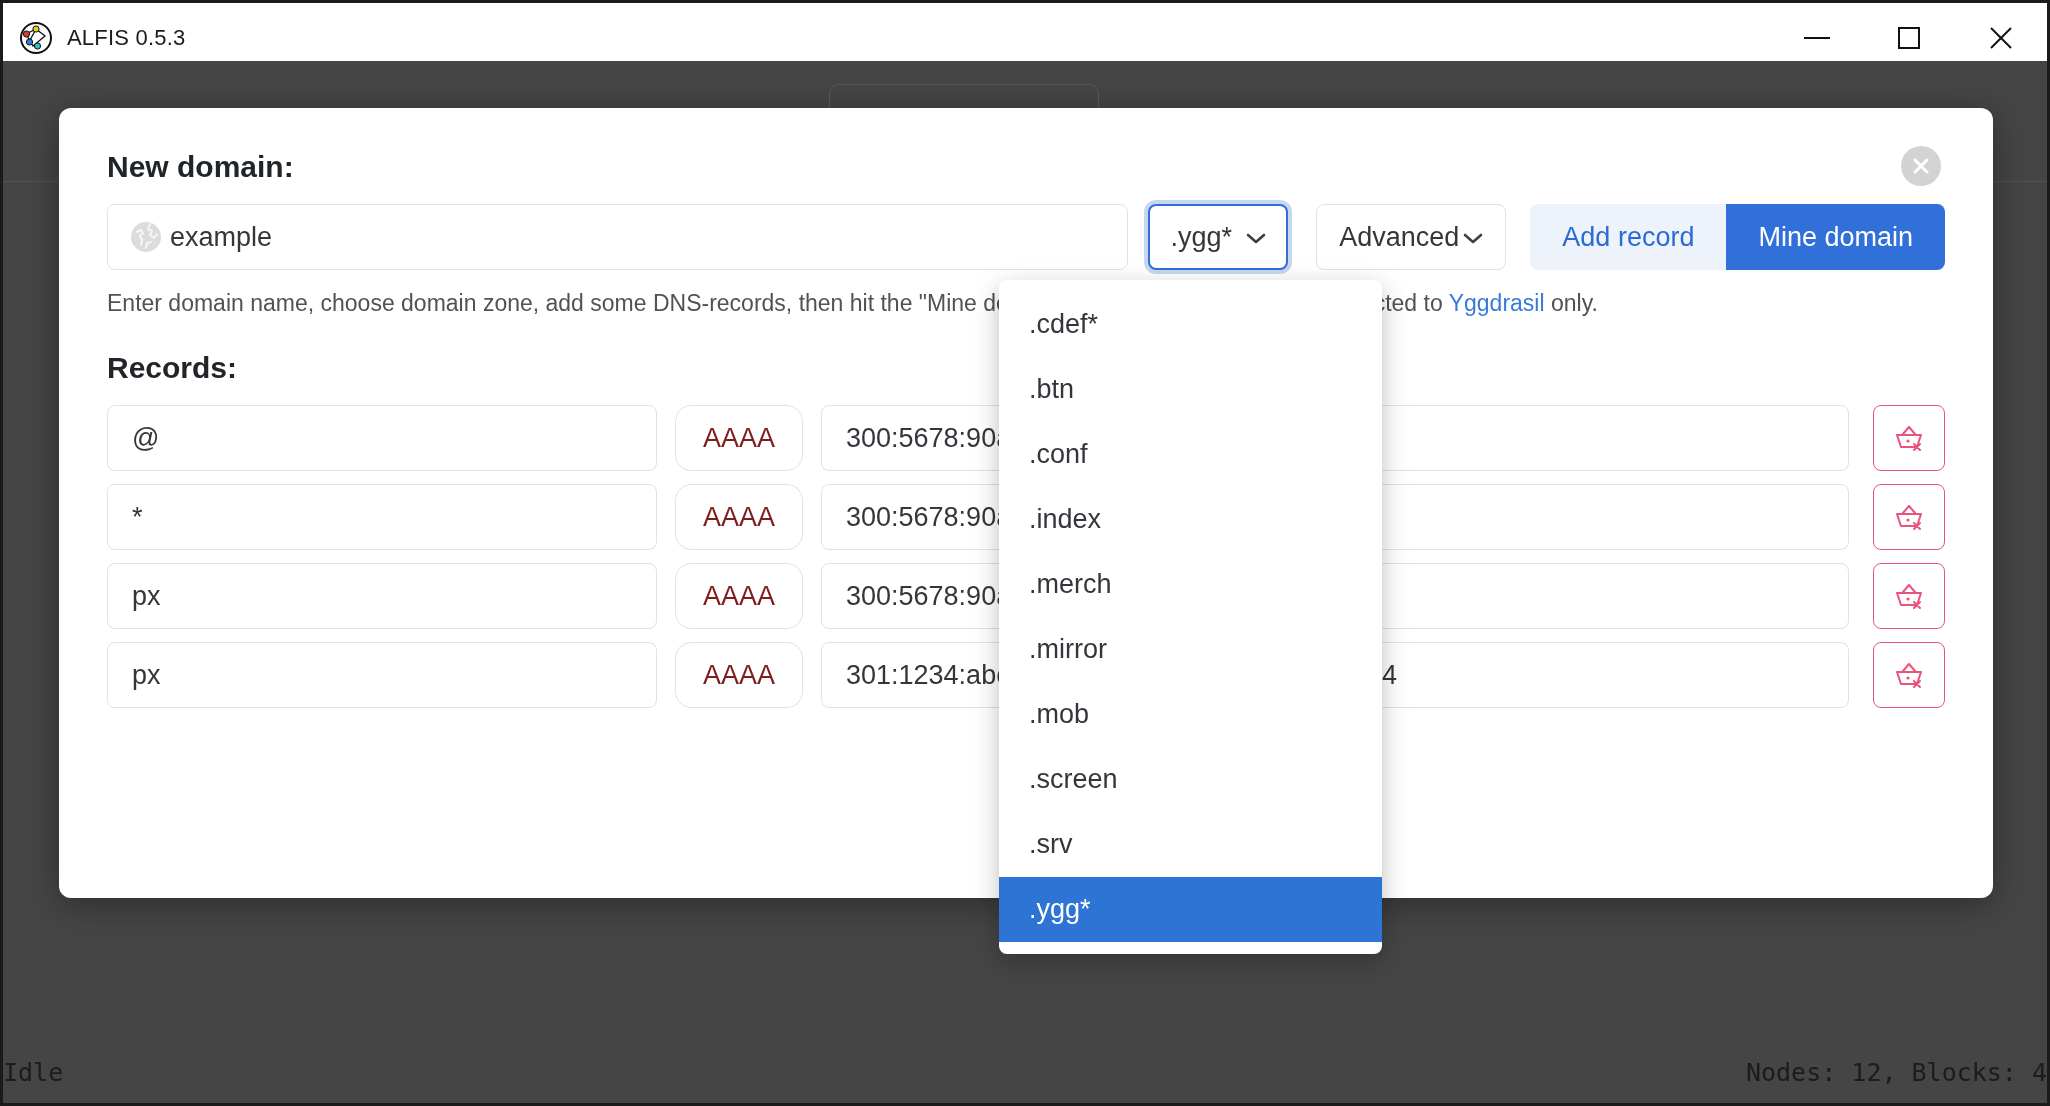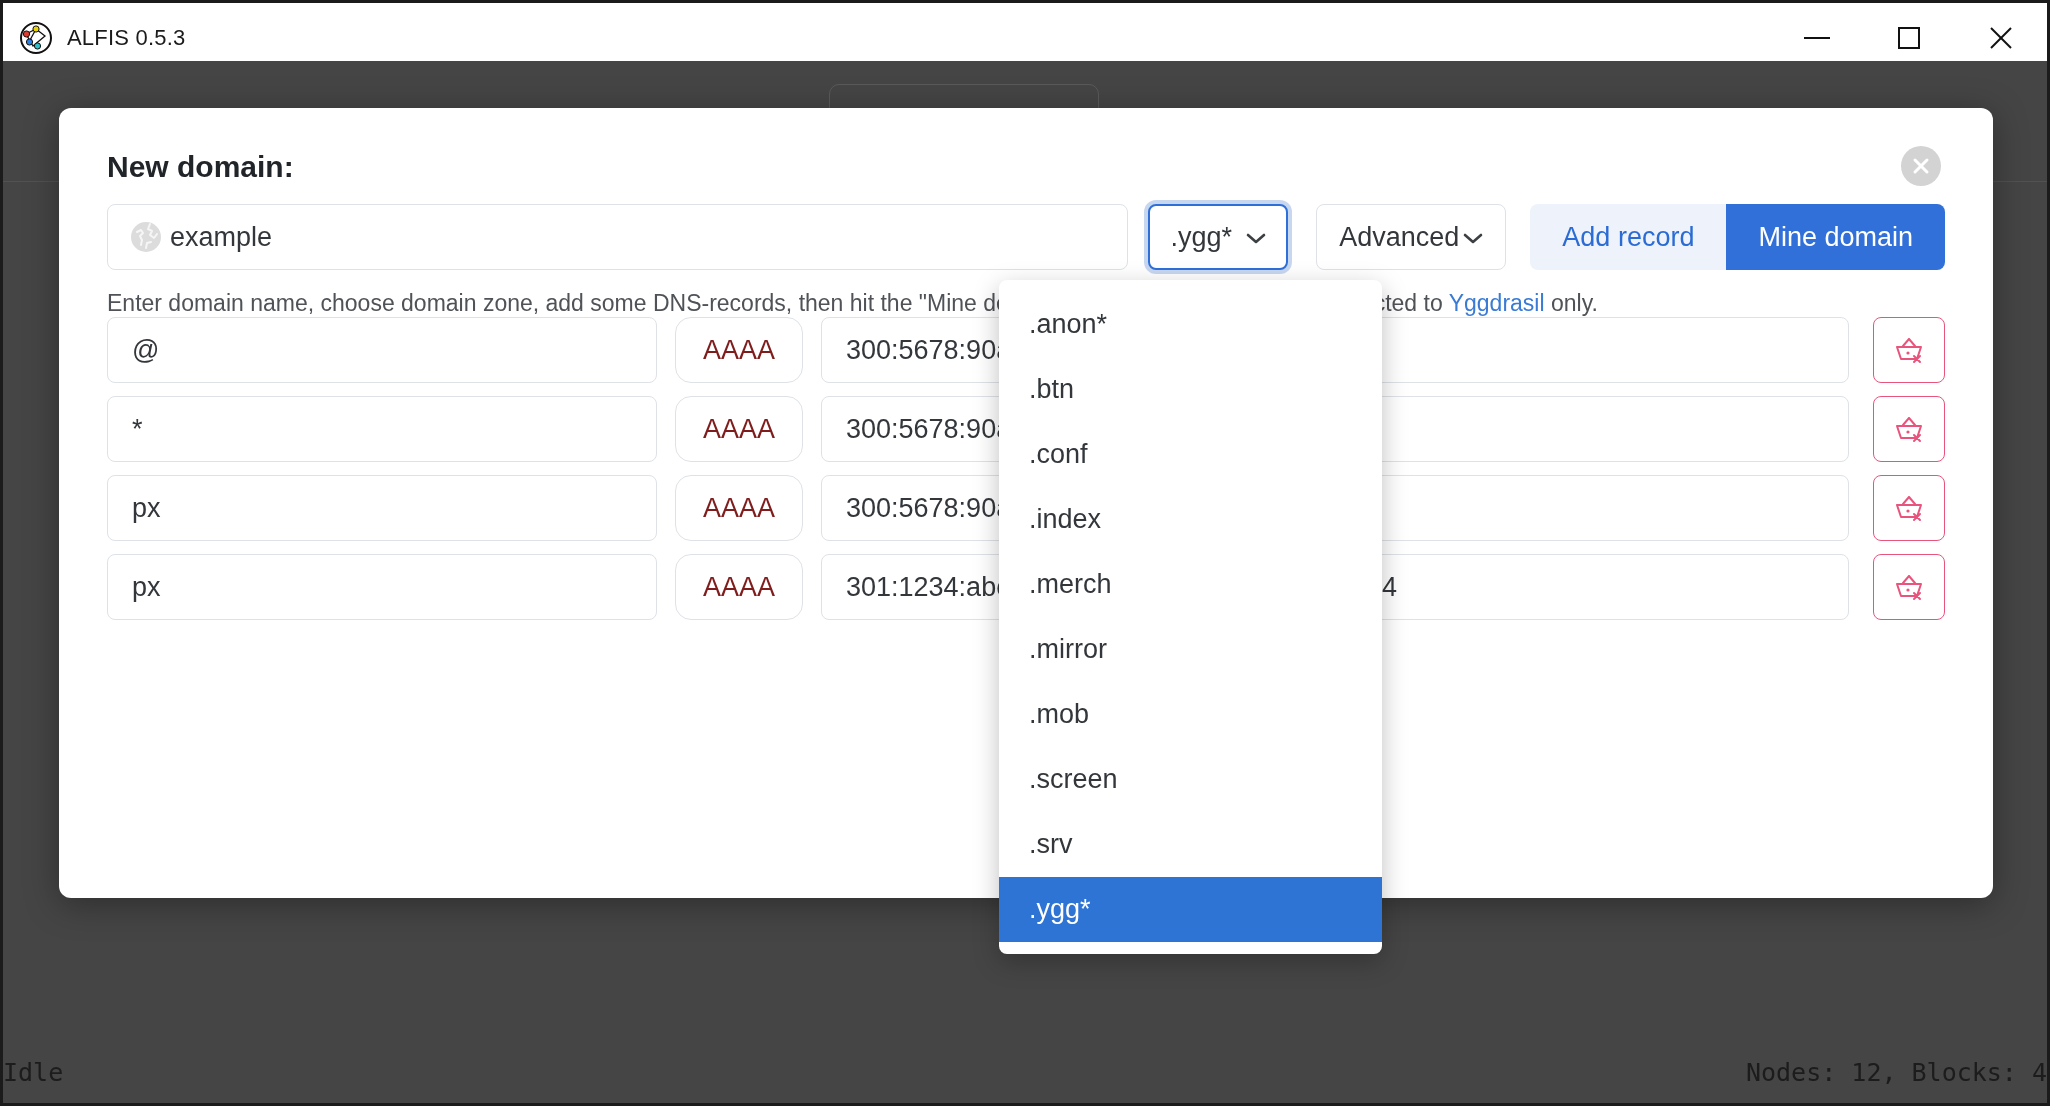--- a/index.html
+++ b/index.html
@@ -330,20 +330,21 @@
         </div>
 
         <div class="btn-group">
           <div class="btn btn-add">Add record</div>
           <div class="btn btn-mine">Mine domain</div>
         </div>
       </div>
 
       <div class="hint"><span>Enter domain name, choose domain zone, add some DNS-records, then hit the "Mine domain" button. Zones with </span><span>* are restricted to </span><a href="#">Yggdrasil</a><span> only.</span></div>
 
+      <div class="section-title records">Records:</div>
 
       <div>
 
         <div class="record-row">
           <div class="rec-name">@</div>
           <div class="rec-type">AAAA</div>
           <div class="rec-value">300:5678:90ab:cdef:1234:56:9a6:7dd1:7c95</div>
           <div class="rec-del">
             <span>
               <svg viewBox="0 0 32 32" width="32" height="32">
@@ -401,21 +402,21 @@
                 <path d="M21 22 L27 28 M27 22 L21 28" stroke="#e8547c" stroke-width="2" stroke-linecap="round"></path>
               </svg>
             </span>
           </div>
         </div>
 
       </div>
     </div>
 
     <div class="dropdown">
-      <div class="dd-item">.anon*</div>
+      <div class="dd-item">.cdef*</div>
       <div class="dd-item">.btn</div>
       <div class="dd-item">.conf</div>
       <div class="dd-item">.index</div>
       <div class="dd-item">.merch</div>
       <div class="dd-item">.mirror</div>
       <div class="dd-item">.mob</div>
       <div class="dd-item">.screen</div>
       <div class="dd-item">.srv</div>
       <div class="dd-item selected">.ygg*</div>
     </div>

